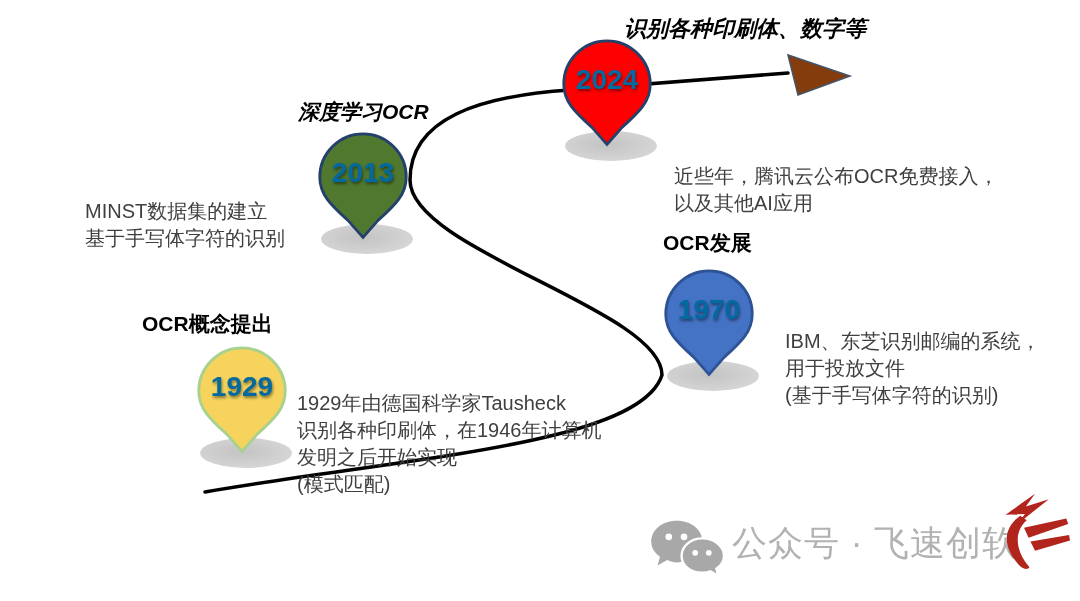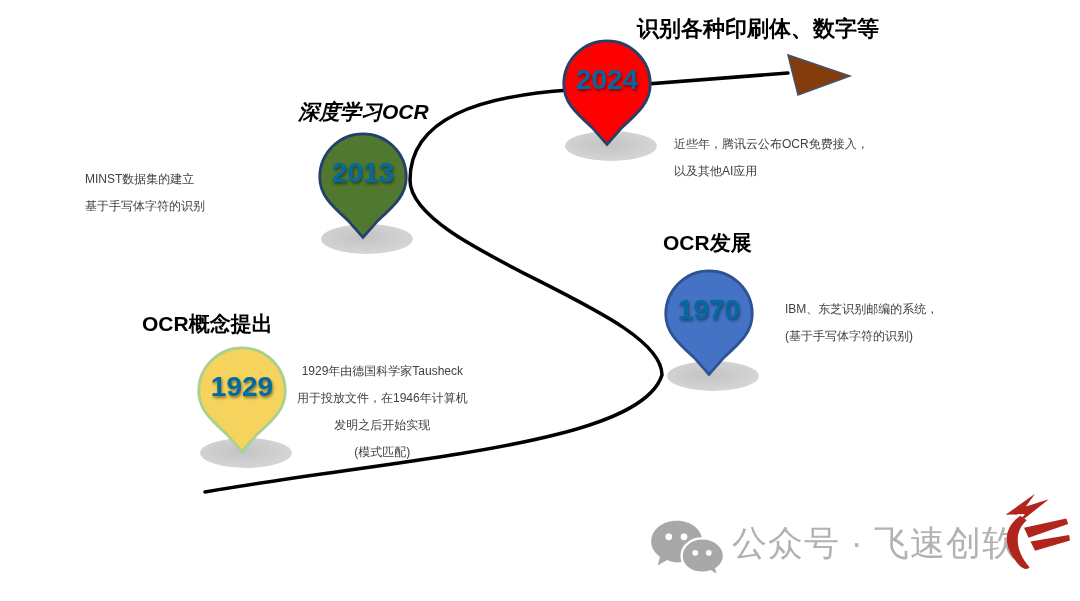--- a/index.html
+++ b/index.html
@@ -31,23 +31,23 @@
     position:absolute;left:0;right:0;top:26px;text-align:center;
     font-size:28px;font-weight:bold;color:#0369a1;
     text-shadow:1px 2px 3px rgba(0,0,0,.45);
     letter-spacing:0px;
   }
   
   .mlabel{position:absolute;z-index:4;font-size:21px;font-weight:bold;color:#000;white-space:nowrap;}
   .l0{left:142px;top:310px;}
   .l1{left:663px;top:229px;}
   .l2{left:298px;top:98px;font-style:italic;}
-  .l3{left:637px;top:14px;font-size:22px;}
-  .mdesc{position:absolute;z-index:4;font-size:12px;line-height:27px;color:#3f3f3f;white-space:nowrap;}
-  .d0{left:297px;top:358px;text-align:center;}
+  .l3{left:624px;top:14px;font-size:22px;font-style:italic;}
+  .mdesc{position:absolute;z-index:4;font-size:20px;line-height:27px;color:#3f3f3f;white-space:nowrap;margin-top:32px;}
+  .d0{left:297px;top:358px;}
   .d1{left:785px;top:296px;}
   .d2{left:85px;top:166px;}
   .d3{left:674px;top:131px;}
   
   #watermark{position:absolute;left:644px;top:490px;width:430px;height:100px;z-index:5;}
   #wechat-icon{position:absolute;left:4px;top:26px;}
   #wm-text{
     position:absolute;left:88px;top:30px;font-size:35px;color:#b2b2b2;
     letter-spacing:1px;white-space:nowrap;
   }
@@ -93,26 +93,27 @@
     <span class="year">2024</span>
   </div>
 
   <div class="mlabel l0">OCR概念提出</div>
   <div class="mlabel l1">OCR发展</div>
   <div class="mlabel l2">深度学习OCR</div>
   <div class="mlabel l3">识别各种印刷体、数字等</div>
 
   <div class="mdesc d0">
     <div>1929年由德国科学家Tausheck</div>
-    <div>用于投放文件，在1946年计算机</div>
+    <div>识别各种印刷体，在1946年计算机</div>
     <div>发明之后开始实现</div>
     <div>(模式匹配)</div>
   </div>
   <div class="mdesc d1">
     <div>IBM、东芝识别邮编的系统，</div>
+    <div>用于投放文件</div>
     <div>(基于手写体字符的识别)</div>
   </div>
   <div class="mdesc d2">
     <div>MINST数据集的建立</div>
     <div>基于手写体字符的识别</div>
   </div>
   <div class="mdesc d3">
     <div>近些年，腾讯云公布OCR免费接入，</div>
     <div>以及其他AI应用</div>
   </div>

